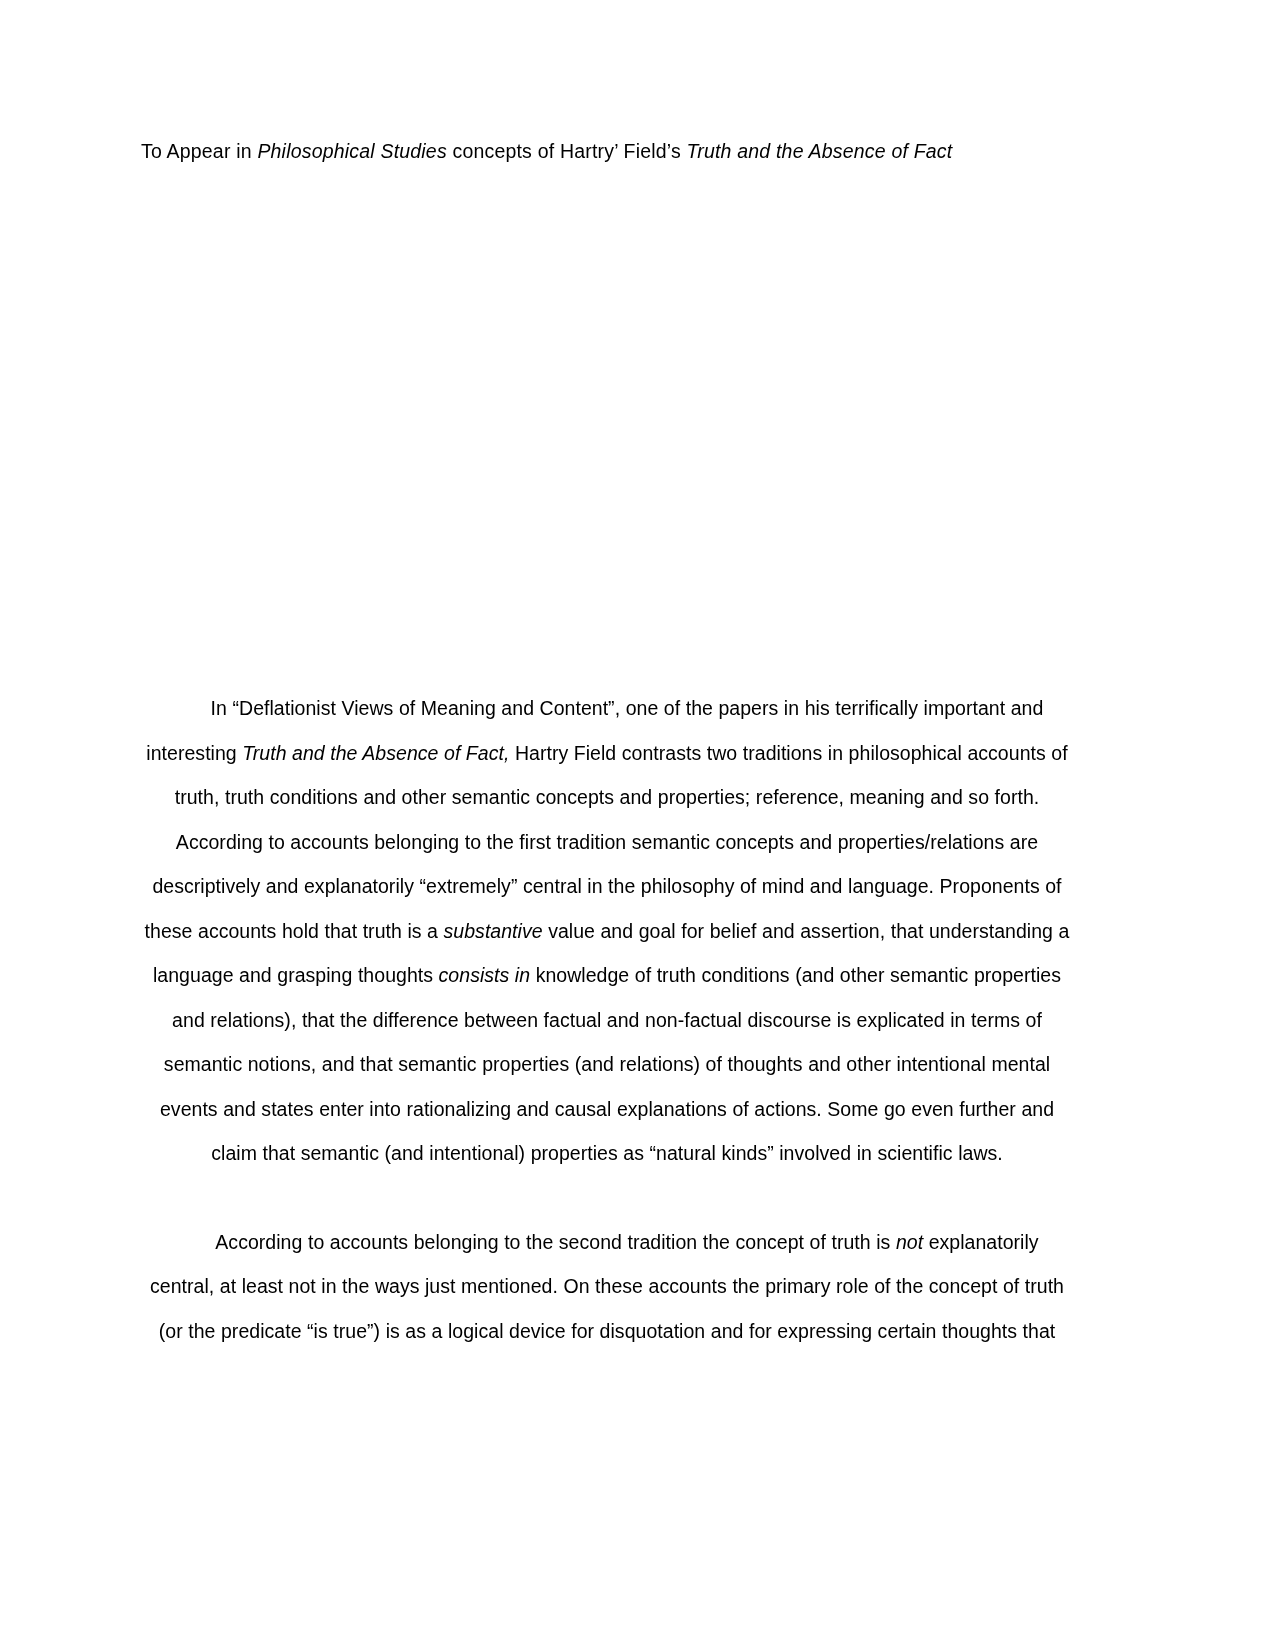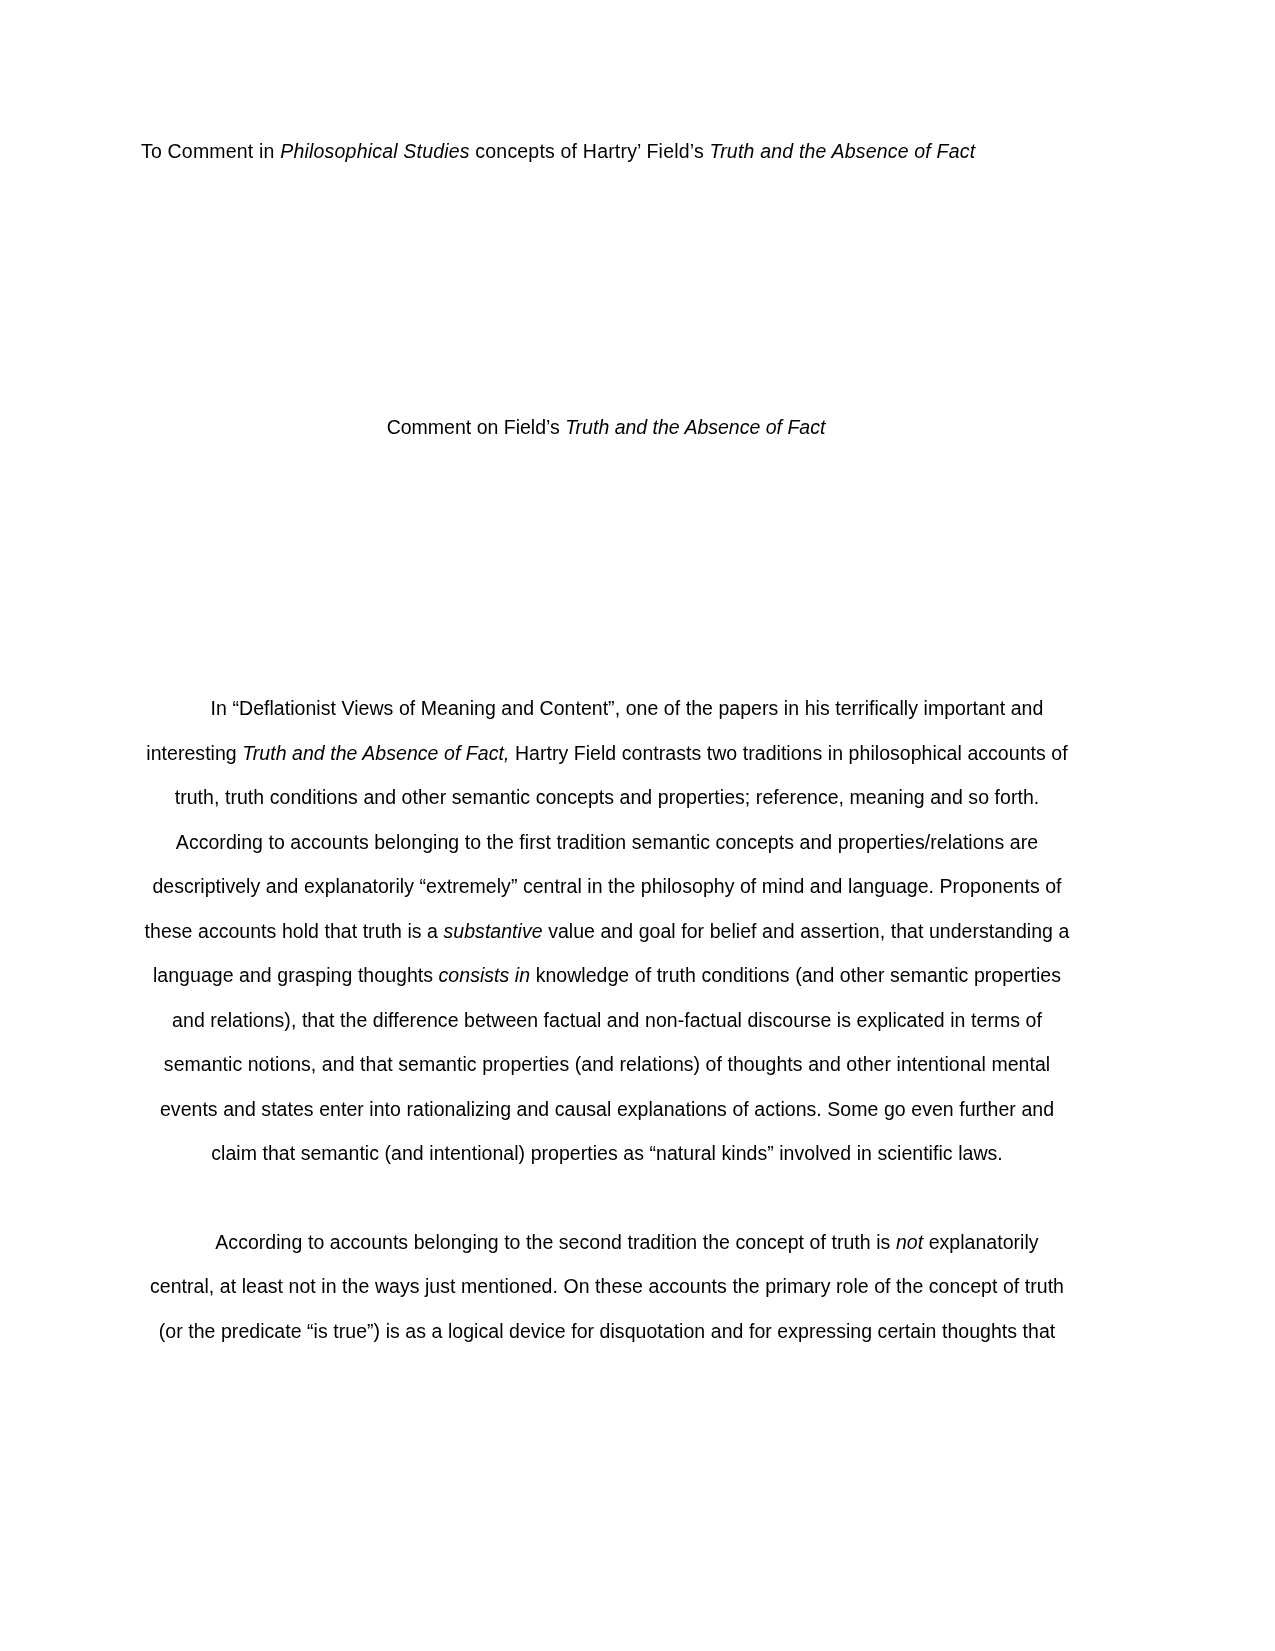--- a/index.html
+++ b/index.html
@@ -70,26 +70,23 @@
   i, em {
     font-style: italic;
   }
 </style>
 </head>
 <body>
 
 <div class="page">
 
   <div class="header-line">
-    <span>To Comment in </span><i>Philosophical Studies</i><span> concepts of Hartry’ Field’s </span><i>Truth and the Absence of Fact</i>
+    <span>To Appear in </span><i>Philosophical Studies</i><span> concepts of Hartry’ Field’s </span><i>Truth and the Absence of Fact</i>
   </div>
 
-  <h1 class="doc-title">
-    <span>Comment on Field’s </span><i>Truth and the Absence of Fact</i>
-  </h1>
 
   <div class="body-block">
 
     <p class="para"><span class="indent"></span><span>In “Deflationist Views of Meaning and Content”, one of the papers in his terrifically important and interesting </span><i>Truth and the Absence of Fact,</i><span> Hartry Field contrasts two  traditions in philosophical accounts of truth, truth conditions and other semantic concepts and properties; reference, meaning and so forth. According to accounts belonging to the first tradition semantic concepts and properties/relations are descriptively and explanatorily  “extremely” central in the philosophy of mind and language. Proponents of these accounts  hold that truth is a </span><i>substantive</i><span> value and  goal for belief and assertion,  that understanding a language and grasping thoughts </span><i>consists in</i><span>  knowledge of truth conditions (and other semantic properties and relations), that the difference between factual and non-factual discourse is explicated in terms of semantic notions, and that semantic properties (and relations) of thoughts and other  intentional mental events and states enter into rationalizing and causal explanations of actions. Some go even further and claim that semantic (and intentional) properties as “natural kinds” involved in scientific laws.</span></p>
 
     <p class="para"><span class="indent"></span><span>According to accounts belonging to the second tradition  the concept of truth is </span><i>not</i><span> explanatorily central, at least not in the ways just mentioned. On these accounts the primary role of the concept of truth (or the predicate “is true”) is as a logical device  for disquotation and for expressing certain thoughts that</span></p>
 
   </div>
 
 </div>

